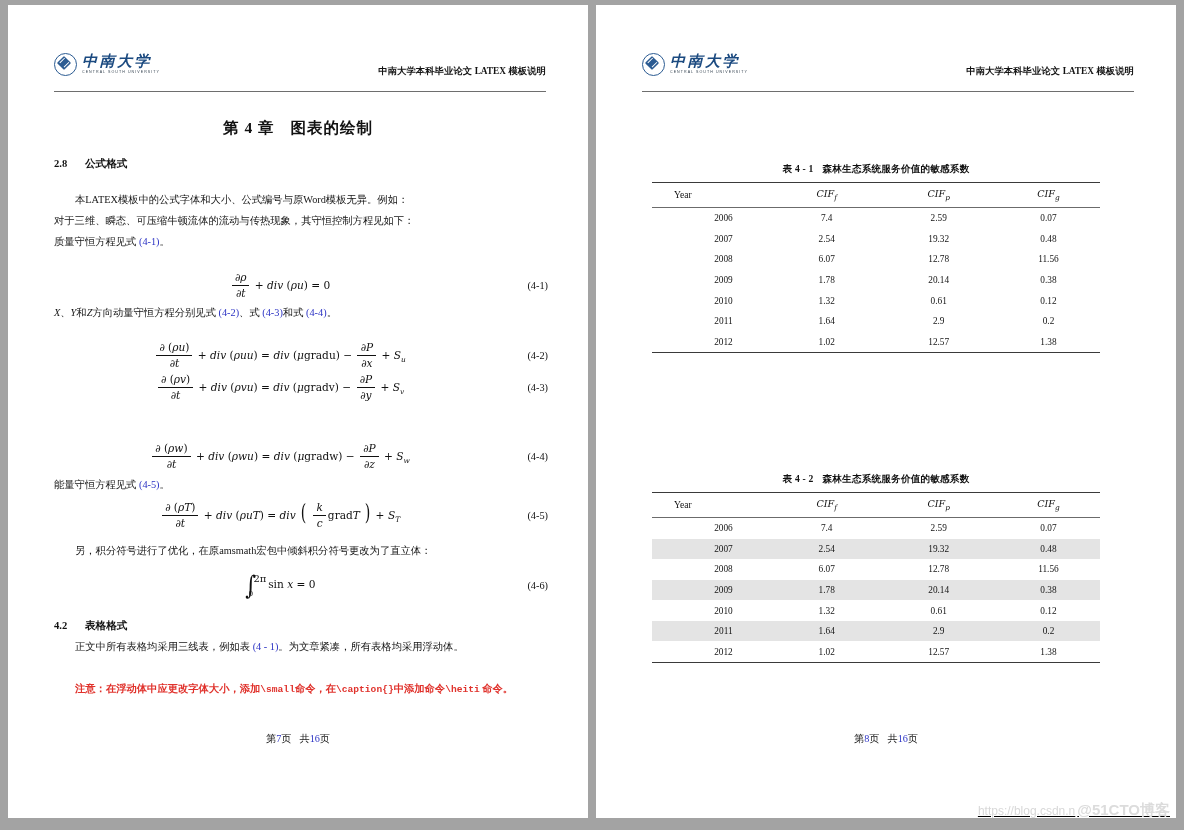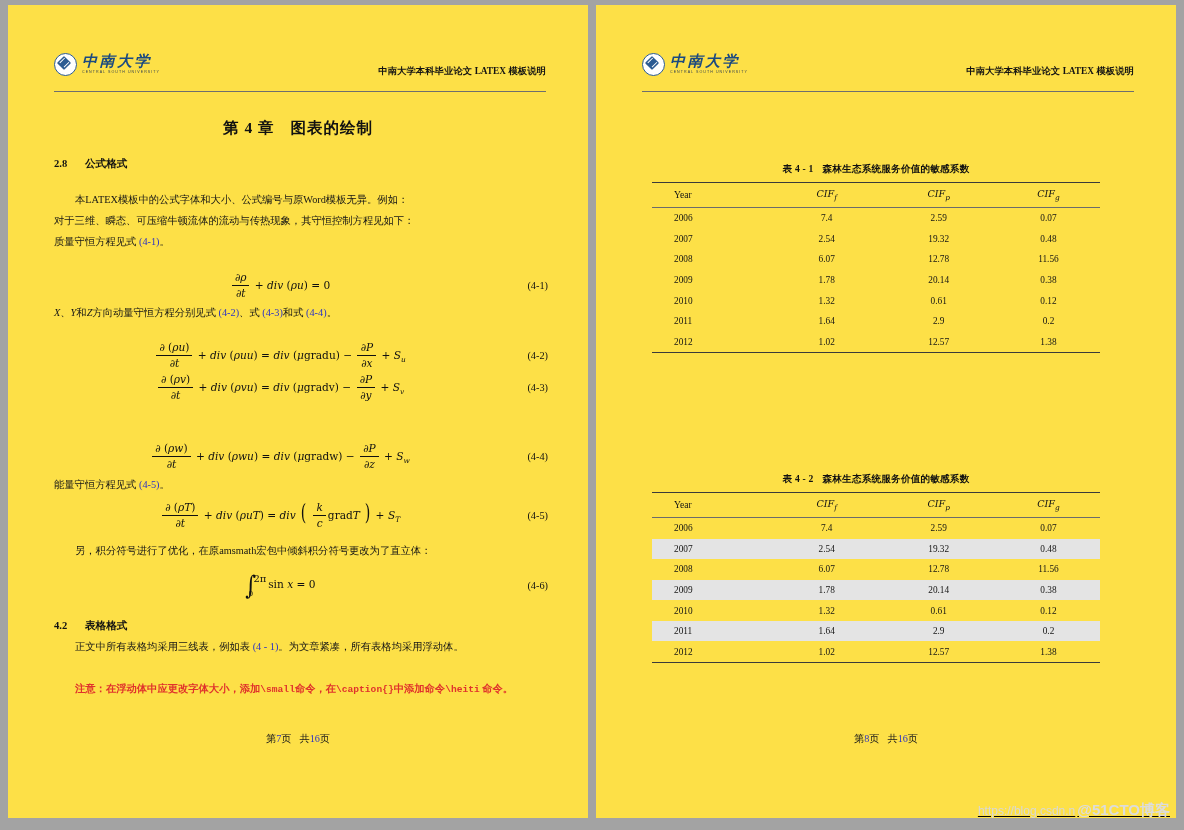--- a/index.html
+++ b/index.html
@@ -16,21 +16,21 @@
   .viewer {
     position: absolute;
     left: 0; top: 0;
     width: 1184px;
     height: 830px;
     background: #a3a3a3;
   }
   .page {
     position: absolute;
     top: 5px;
-    background: #fde047;
+    background: #ffffff;
     overflow: hidden;
   }
   .page-left  { left: 8px;   width: 580px; height: 813px; }
   .page-right { left: 596px; width: 580px; height: 813px; }
 
   
   .pg-header {
     position: absolute;
     left: 46px;
     right: 42px;
@@ -228,21 +228,21 @@
     text-align: center;
     font-style: italic;
     font-family: "DejaVu Serif", serif;
     font-size: 9.6px;
   }
   table.ttable thead th.c1 { text-align: left; padding-left: 22px; font-style: normal; font-family: "Liberation Serif", serif; }
   table.ttable tbody td {
     padding: 5.3px 0;
     text-align: center;
   }
-  table.ttable tbody td.c1 { text-align: left; padding-left: 22px; }
+  table.ttable tbody td.c1 { text-align: center; padding-left: 22px; }
   .toprule td, .toprule th { border-top: 1.6px solid #3a3a3a; }
   .midrule th { border-bottom: 0.9px solid #6b6b6b; }
   .botrule { border-bottom: 1.6px solid #3a3a3a; }
   tr.zebra td { background: #e4e4e4; }
   col.w1 { width: 27%; }
   col.w2 { width: 24%; }
   col.w3 { width: 26%; }
   col.w4 { width: 23%; }
 
   

